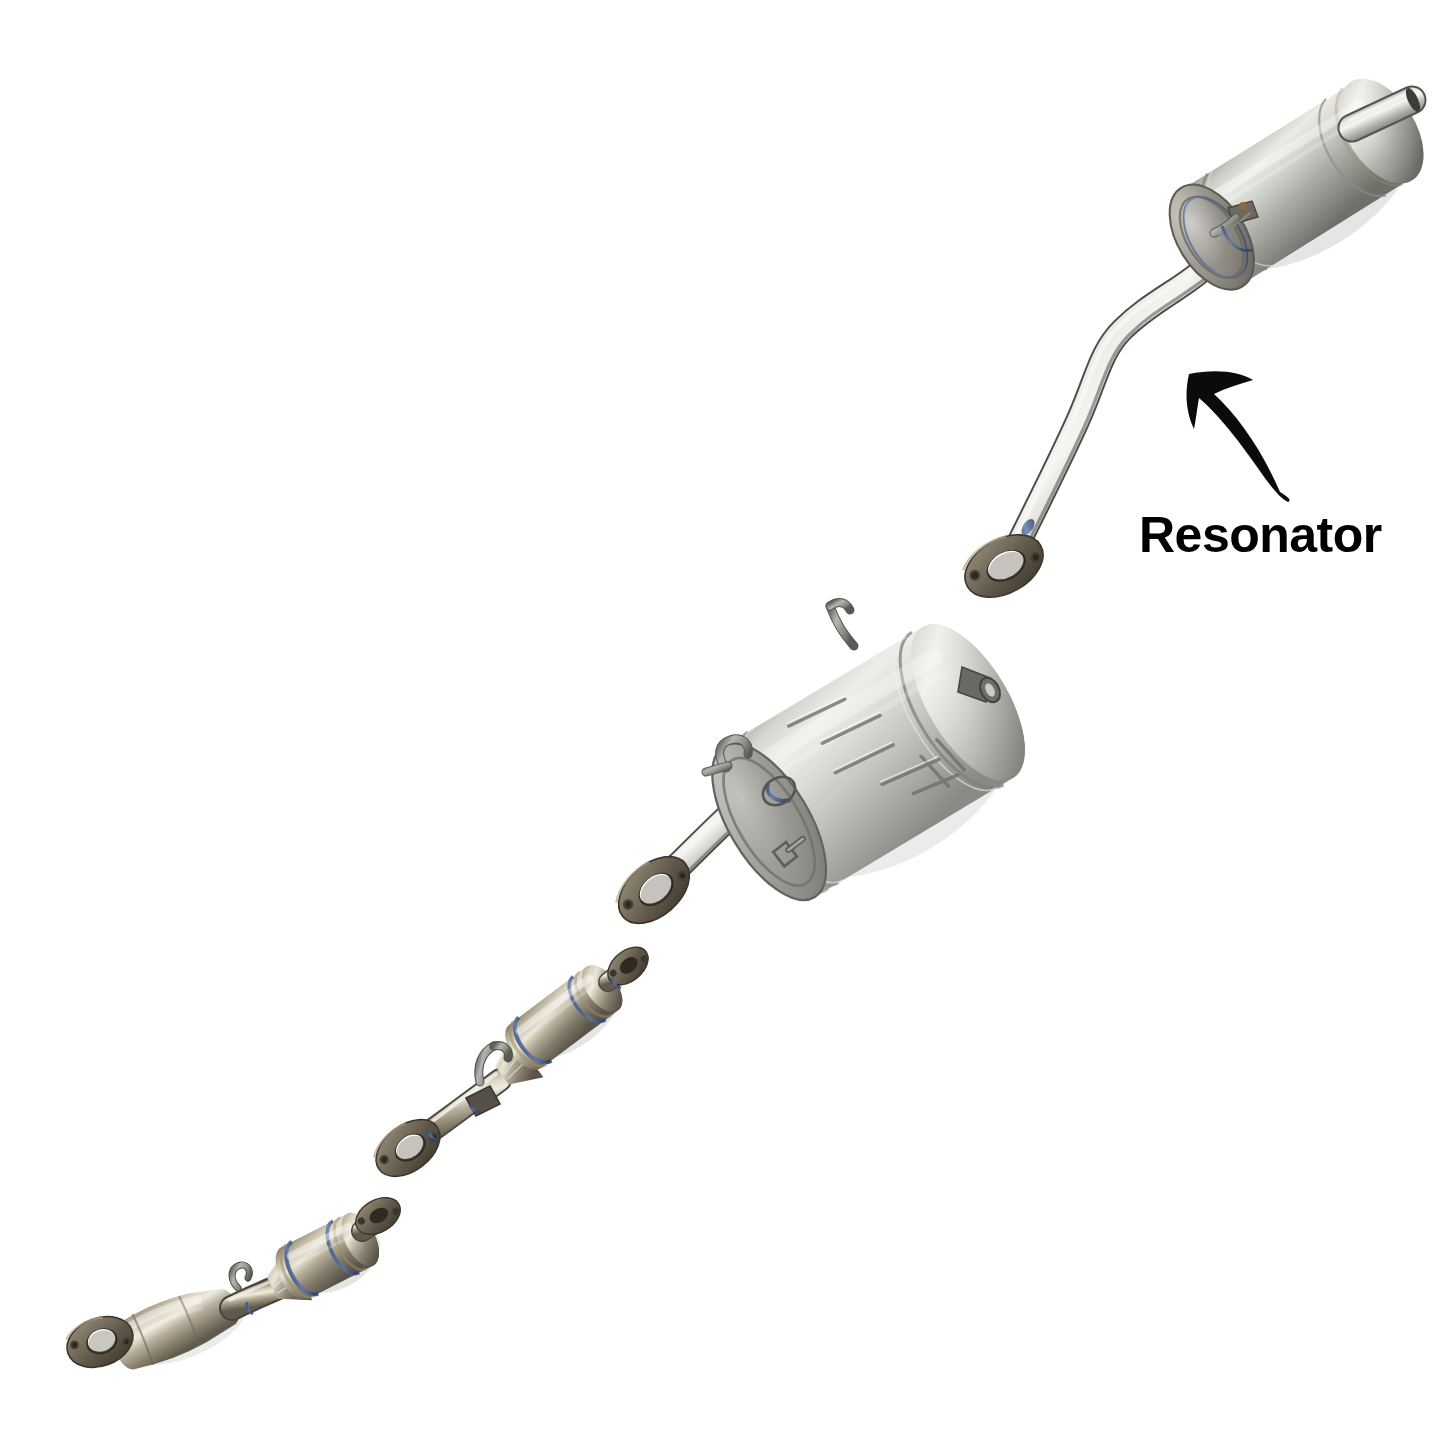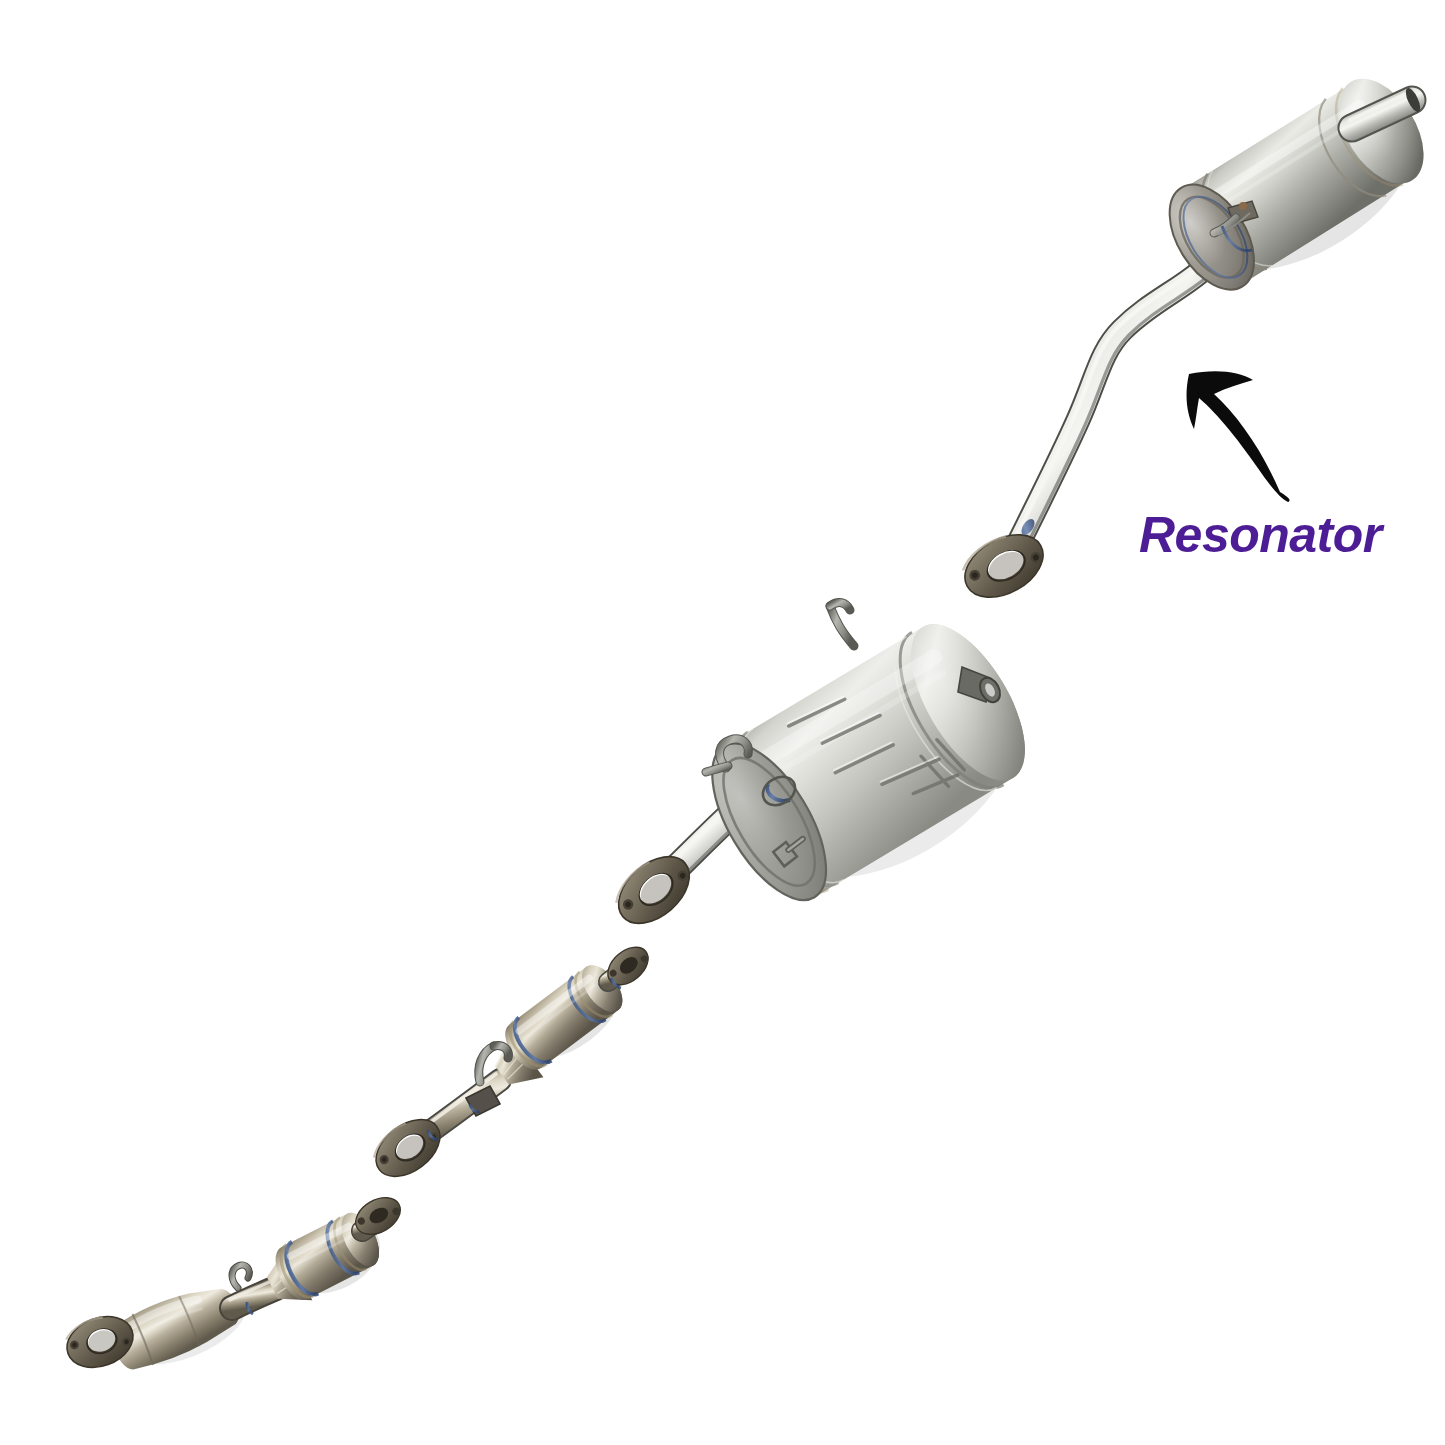--- a/index.html
+++ b/index.html
@@ -3,24 +3,23 @@
 <meta charset="utf-8">
 <style>
   html,body{margin:0;padding:0;background:#ffffff;}
   body{width:1445px;height:1445px;overflow:hidden;font-family:"Liberation Sans",sans-serif;}
   #stage{position:relative;width:1445px;height:1445px;background:#ffffff;}
   #diagram{position:absolute;inset:0;}
   .anno-text{
     position:absolute;
     font-family:"Liberation Sans",sans-serif;
     font-weight:bold;
-    color:#4c1d95;
+    color:#000000;
     letter-spacing:-0.5px;
     white-space:nowrap;
-    font-style:italic;
   }
 </style>
 </head>
 <body>
 
 <div id="stage">
 
   <svg id="diagram" viewBox="0 0 1445 1445" width="1445" height="1445" xmlns="http://www.w3.org/2000/svg">
     <defs>
 

